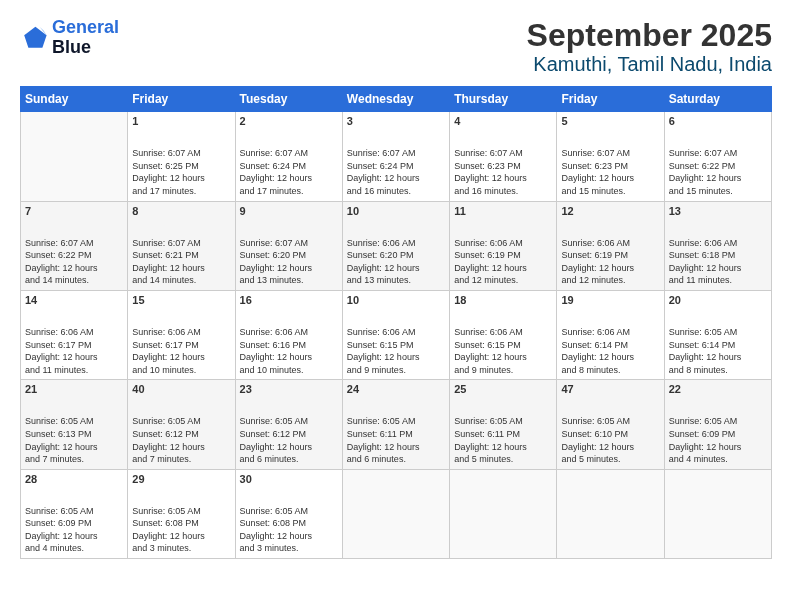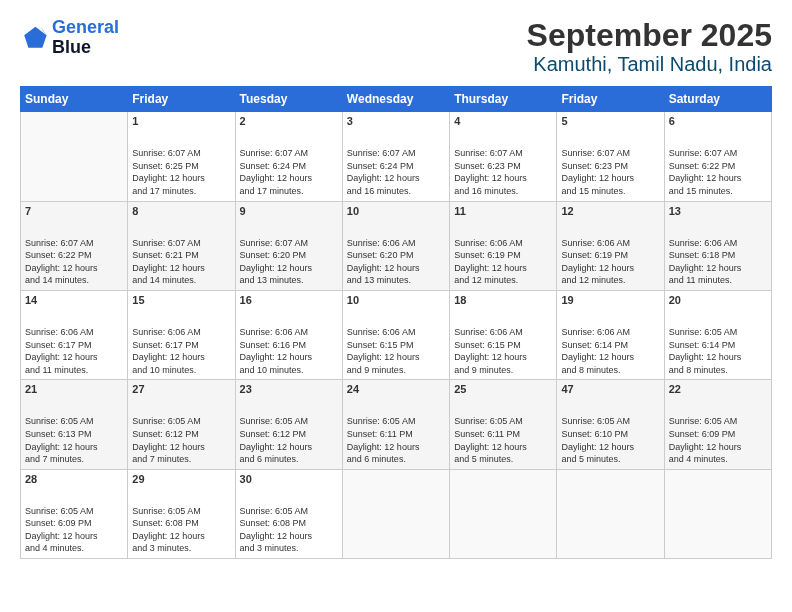--- a/index.html
+++ b/index.html
@@ -217,21 +217,21 @@
             <span class="day-number">20</span>
             <div class="day-info">Sunrise: 6:05 AM<br>Sunset: 6:14 PM<br>Daylight: 12 hours<br>and 8 minutes.</div>
           </td>
         </tr>
         <tr>
           <td>
             <span class="day-number">21</span>
             <div class="day-info">Sunrise: 6:05 AM<br>Sunset: 6:13 PM<br>Daylight: 12 hours<br>and 7 minutes.</div>
           </td>
           <td>
-            <span class="day-number">27</span>
+            <span class="day-number">40</span>
             <div class="day-info">Sunrise: 6:05 AM<br>Sunset: 6:12 PM<br>Daylight: 12 hours<br>and 7 minutes.</div>
           </td>
           <td>
             <span class="day-number">23</span>
             <div class="day-info">Sunrise: 6:05 AM<br>Sunset: 6:12 PM<br>Daylight: 12 hours<br>and 6 minutes.</div>
           </td>
           <td>
             <span class="day-number">24</span>
             <div class="day-info">Sunrise: 6:05 AM<br>Sunset: 6:11 PM<br>Daylight: 12 hours<br>and 6 minutes.</div>
           </td>

